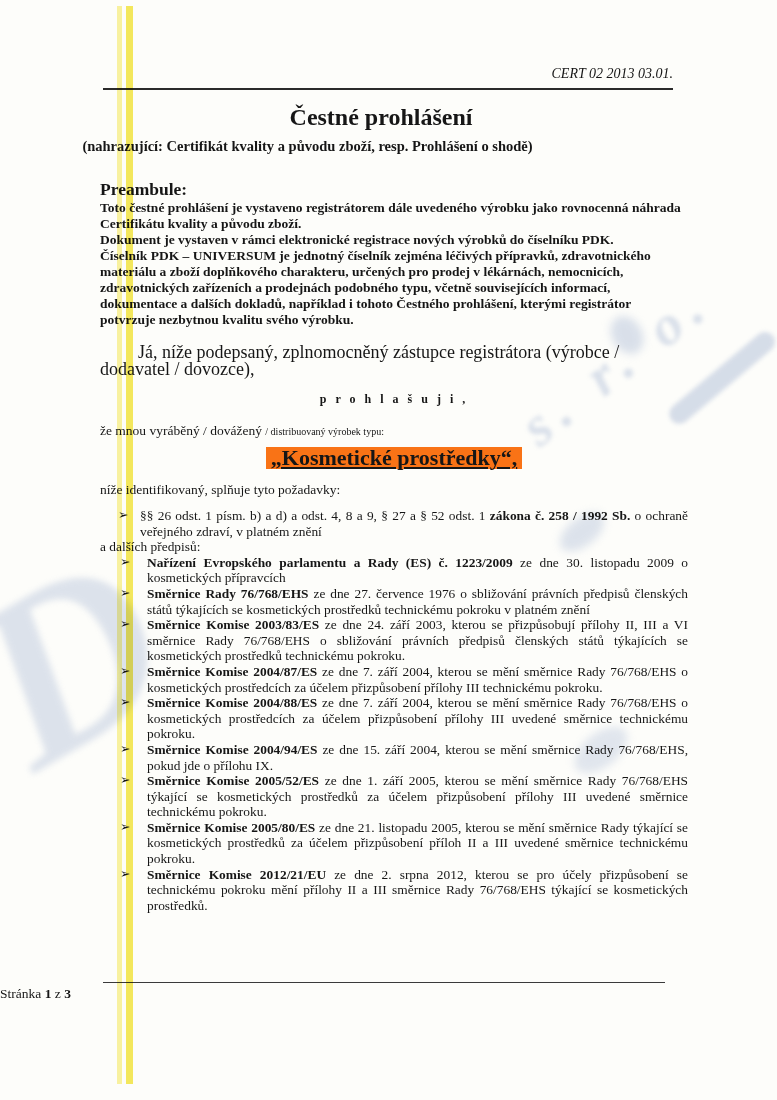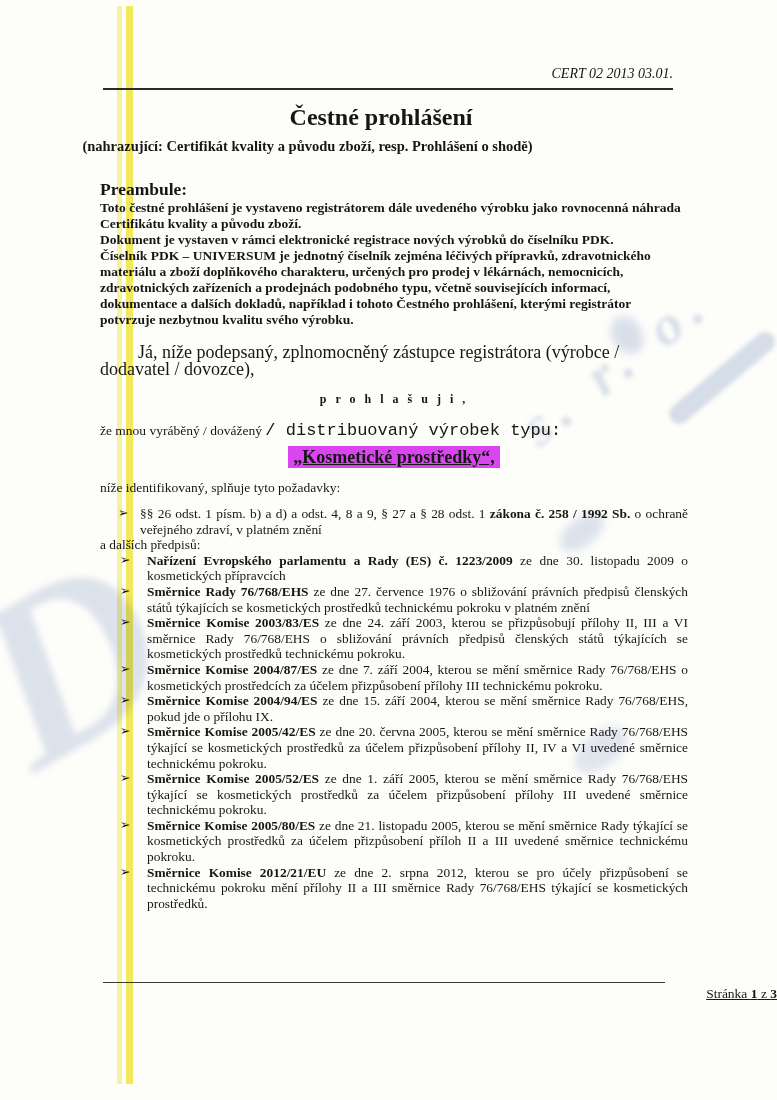--- a/index.html
+++ b/index.html
@@ -42,40 +42,40 @@
 
   
   .bodycol { position:absolute; left:100px; top:178px; width:588px; z-index:3; }
   .preamble-heading { font-weight:bold; font-size:17.5px; line-height:22px; margin:0; }
   .preamble p { margin:0; font-weight:bold; font-size:13.5px; line-height:16px; text-align:left; }
 
   .intro-line { margin:16px 0 0 0; font-size:18px; line-height:17px; text-indent:38px; }
   .verb-line  { margin:12px 0 0 0; text-align:center; font-weight:bold; font-size:12px;
                 letter-spacing:3px; line-height:18px; }
   .product-line { margin:14px 0 0 0; font-size:13.5px; line-height:17px; }
-  .product-line .small { font-size:17px;font-family:Liberation Mono, monospace; }
+  .product-line .small { font-size:10px; }
   .product-type-row { margin:7px 0 0 0; text-align:center; line-height:22px; }
-  .product-type { display:inline-block; font-weight:bold; font-size:18px;
-                  background:#d946ef; text-decoration:underline; padding:0 5px; }
+  .product-type { display:inline-block; font-weight:bold; font-size:22px;
+                  background:#f97316; text-decoration:underline; padding:0 5px; }
   .req-intro { margin:10px 0 0 0; font-size:13.5px; line-height:17px; }
 
   .req-list { margin:10px 0 0 0; }
   .req-item { position:relative; padding-left:47px; font-size:13.4px; line-height:15.6px;
               text-align:justify; }
   .req-item.primary { padding-left:40px; }
   .req-bullet { position:absolute; left:20px; top:0; font-size:12.5px; }
   .req-item.primary .req-bullet { left:18px; }
   .req-bold { font-weight:bold; }
   .more-label { font-size:13.4px; line-height:15.6px; margin:0; }
 
   
   .footer-rule { position:absolute; top:982px; left:103px; width:562px;
                  border-top:1.5px solid #3a3a3a; z-index:3; }
-  .footer-text { position:absolute; top:986px; left:0; width:777px; text-align:right;
-                 font-size:13.5px; z-index:3;text-decoration:underline; }
+  .footer-text { position:absolute; top:986px; left:0; width:777px; text-align:left;
+                 font-size:13.5px; z-index:3; }
   .footer-text b { font-weight:bold; }
 </style>
 </head>
 <body>
 
 <div class="page">
 
   <div class="wm wm-sro">s. r. o.</div>
   <div class="wm wm-stroke"></div>
   <div class="wm wm-letter">D</div>
@@ -103,21 +103,21 @@
 
     <p class="product-line"><span>že mnou vyráběný / dovážený  </span><span class="small">/ distribuovaný výrobek typu:</span></p>
 
     <p class="product-type-row"><span class="product-type">„Kosmetické prostředky“,</span></p>
 
     <p class="req-intro">níže identifikovaný, splňuje tyto požadavky:</p>
 
     <div class="req-list">
 
       <div class="req-item primary">
-        <span class="req-bullet">➢</span><span>§§ 26 odst. 1 písm. b) a d) a odst. 4, 8 a 9, § 27 a § 28 odst. 1 </span><span class="req-bold">zákona č. 258 / 1992 Sb.</span><span> o ochraně veřejného zdraví, v platném znění</span>
+        <span class="req-bullet">➢</span><span>§§ 26 odst. 1 písm. b) a d) a odst. 4, 8 a 9, § 27 a § 52 odst. 1 </span><span class="req-bold">zákona č. 258 / 1992 Sb.</span><span> o ochraně veřejného zdraví, v platném znění</span>
       </div>
 
       <p class="more-label">a dalších předpisů:</p>
 
       <div id="req-list-container">
   <div class="req-item">
     <span class="req-bullet">➢</span><span class="req-bold">Nařízení Evropského parlamentu a Rady (ES) č. 1223/2009</span><span class="req-rest"> ze dne 30. listopadu 2009 o kosmetických přípravcích</span>
   </div>
 
   <div class="req-item">
@@ -125,29 +125,29 @@
   </div>
 
   <div class="req-item">
     <span class="req-bullet">➢</span><span class="req-bold">Směrnice Komise 2003/83/ES</span><span class="req-rest"> ze dne 24. září 2003, kterou se přizpůsobují přílohy II, III a VI směrnice Rady 76/768/EHS o sbližování právních předpisů členských států týkajících se kosmetických prostředků technickému pokroku.</span>
   </div>
 
   <div class="req-item">
     <span class="req-bullet">➢</span><span class="req-bold">Směrnice Komise 2004/87/ES</span><span class="req-rest"> ze dne 7. září 2004, kterou se mění směrnice Rady 76/768/EHS o kosmetických prostředcích za účelem přizpůsobení přílohy III technickému pokroku.</span>
   </div>
 
+  <div class="req-item">
+    <span class="req-bullet">➢</span><span class="req-bold">Směrnice Komise 2004/88/ES</span><span class="req-rest"> ze dne 7. září 2004, kterou se mění směrnice Rady 76/768/EHS o kosmetických prostředcích za účelem přizpůsobení přílohy III uvedené směrnice technickému pokroku.</span>
+  </div>
 
   <div class="req-item">
     <span class="req-bullet">➢</span><span class="req-bold">Směrnice Komise 2004/94/ES</span><span class="req-rest"> ze dne 15. září 2004, kterou se mění směrnice Rady 76/768/EHS, pokud jde o přílohu IX.</span>
   </div>
 
 
-  <div class="req-item">
-    <span class="req-bullet">➢</span><span class="req-bold">Směrnice Komise 2005/42/ES</span><span class="req-rest"> ze dne 20. června 2005, kterou se mění směrnice Rady 76/768/EHS týkající se kosmetických prostředků za účelem přizpůsobení přílohy II, IV a VI uvedené směrnice technickému pokroku.</span>
-  </div>
 
   <div class="req-item">
     <span class="req-bullet">➢</span><span class="req-bold">Směrnice Komise 2005/52/ES</span><span class="req-rest"> ze dne 1. září 2005, kterou se mění směrnice Rady 76/768/EHS týkající se kosmetických prostředků za účelem přizpůsobení přílohy III uvedené směrnice technickému pokroku.</span>
   </div>
 
   <div class="req-item">
     <span class="req-bullet">➢</span><span class="req-bold">Směrnice Komise 2005/80/ES</span><span class="req-rest"> ze dne 21. listopadu 2005, kterou se mění směrnice Rady týkající se kosmetických prostředků za účelem přizpůsobení příloh II a III uvedené směrnice technickému pokroku.</span>
   </div>
 
   <div class="req-item">

